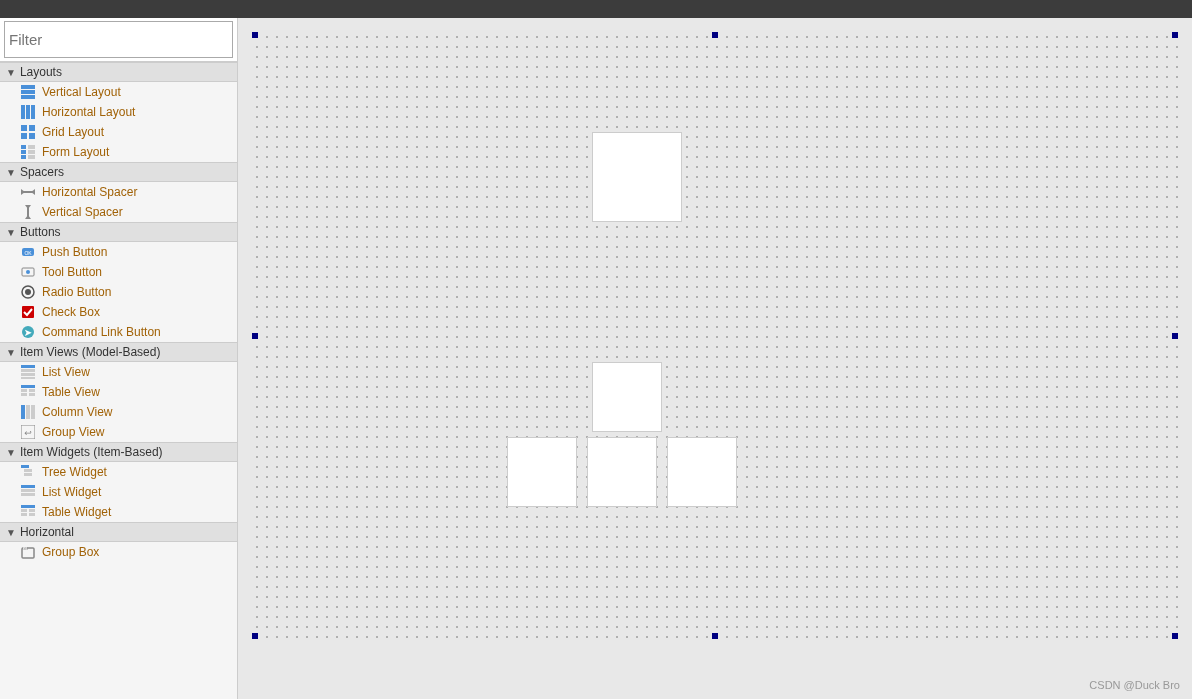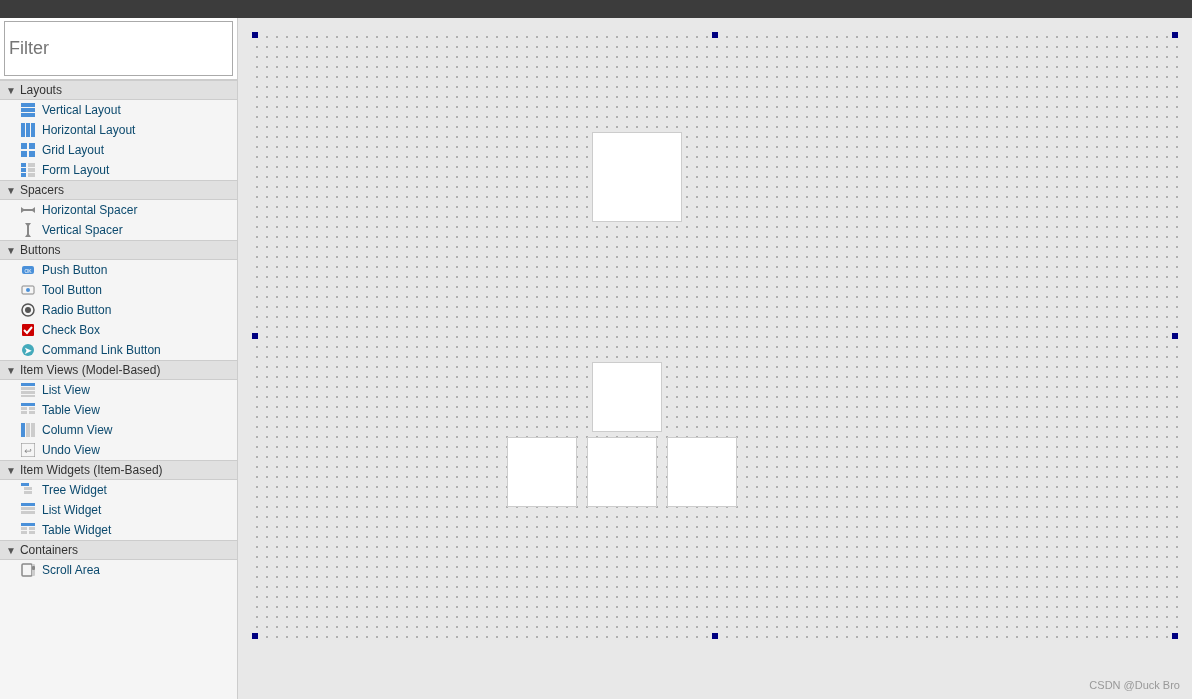--- a/index.html
+++ b/index.html
@@ -44,22 +44,22 @@
 
     #filter-box {
       padding: 3px 4px;
       border-bottom: 1px solid #ccc;
       background: #fff;
     }
 
     #filter-input {
       width: 100%;
       border: 1px solid #aaa;
-      padding: 16px 4px;
-      font-size: 18px;
+      padding: 9px 4px;
+      font-size: 15px;
       outline: none;
     }
 
     .category-header {
       background: #e0e0e0;
       border-top: 1px solid #ccc;
       border-bottom: 1px solid #ccc;
       padding: 2px 6px;
       font-size: 12px;
       color: #333;
@@ -74,21 +74,21 @@
       font-size: 10px;
       color: #555;
     }
 
     .sidebar-item {
       display: flex;
       align-items: center;
       padding: 2px 6px 2px 20px;
       gap: 6px;
       cursor: pointer;
-      color: #0c4a6e;
+      color: #a16207;
       font-size: 12px;
     }
 
     .item-icon {
       width: 16px;
       height: 16px;
       flex-shrink: 0;
       display: flex;
       align-items: center;
       justify-content: center;
@@ -325,21 +325,21 @@
           </span>
           <span>Column View</span>
         </div>
         <div class="sidebar-item">
           <span class="item-icon">
             <svg width="14" height="14" viewBox="0 0 14 14">
                 <rect x="0" y="0" width="14" height="14" rx="1" fill="none" stroke="#888" stroke-width="1"></rect>
                 <text x="7" y="11" text-anchor="middle" font-size="9" fill="#888">↩</text>
               </svg>
           </span>
-          <span>Undo View</span>
+          <span>Group View</span>
         </div>
 
         <div class="category-header">
           <span class="arrow">▼</span>
           <span>Item Widgets (Item-Based)</span>
         </div>
         <div class="sidebar-item">
           <span class="item-icon">
             <svg width="14" height="14" viewBox="0 0 14 14">
                 <rect x="0" y="0" width="8" height="3" fill="#4a90d9"></rect>
@@ -367,31 +367,31 @@
                 <rect x="8" y="4" width="6" height="3" fill="#ccc"></rect>
                 <rect x="0" y="8" width="6" height="3" fill="#ccc"></rect>
                 <rect x="8" y="8" width="6" height="3" fill="#ccc"></rect>
               </svg>
           </span>
           <span>Table Widget</span>
         </div>
 
         <div class="category-header">
           <span class="arrow">▼</span>
-          <span>Containers</span>
-        </div>
-        <div class="sidebar-item">
-          <span class="item-icon">
-            <svg width="14" height="14" viewBox="0 0 14 14">
-                <rect x="1" y="1" width="10" height="12" rx="1" fill="none" stroke="#888" stroke-width="1.5"></rect>
-                <rect x="11" y="1" width="3" height="12" rx="1" fill="#ccc"></rect>
-                <rect x="11" y="3" width="3" height="4" rx="1" fill="#888"></rect>
-              </svg>
-          </span>
-          <span>Scroll Area</span>
+          <span>Horizontal</span>
+        </div>
+        <div class="sidebar-item">
+          <span class="item-icon">
+            <svg width="14" height="14" viewBox="0 0 14 14">
+                <rect x="1" y="3" width="12" height="10" rx="1" fill="none" stroke="#888" stroke-width="1.5"></rect>
+                <rect x="2" y="1" width="4" height="4" rx="0" fill="#f5f5f5"></rect>
+                <text x="4" y="5" text-anchor="middle" font-size="4" fill="#888">GB</text>
+              </svg>
+          </span>
+          <span>Group Box</span>
         </div>
       </div>
     </div>
 
     <div id="canvas-area">
       <div id="canvas-inner">
 
         <div class="handle tl"></div>
         <div class="handle tr"></div>
         <div class="handle bl"></div>

